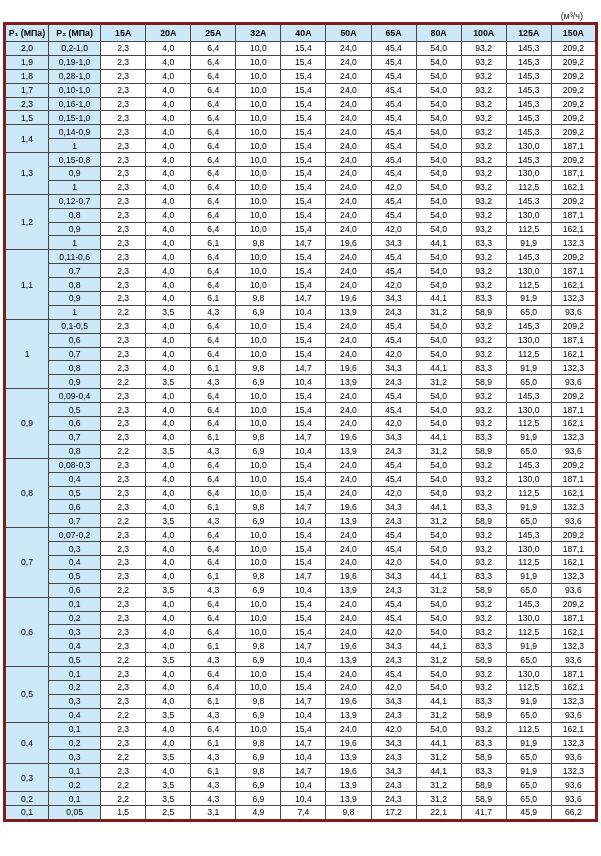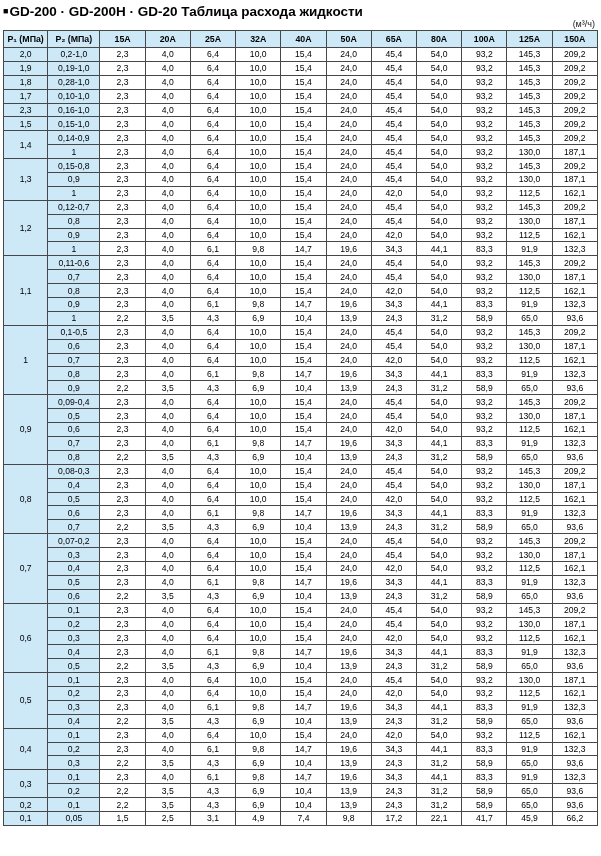--- a/index.html
+++ b/index.html
@@ -16,21 +16,22 @@
     white-space: nowrap;
   }
   .title .bullet {
     font-size: 9px;
     vertical-align: 2px;
     margin-right: 1px;
   }
   .unit-label {
     text-align: right;
     font-size: 9px;
-    padding-right: 6px;
+    padding-right: 18px;
+    margin-top: 11px;
     margin-bottom: 1px;
     color: #1a1a1a;
   }
   table.flow {
     margin-left: 3px;
     width: 595px;
     border-collapse: collapse;
     table-layout: fixed;
     font-size: 8.6px;
   }
@@ -43,29 +44,26 @@
     white-space: nowrap;
   }
   table.flow thead th {
     background: #cde8f7;
     font-weight: bold;
     height: 16px;
     font-size: 8.8px;
   }
   table.flow tbody td { height: 12.9px; background: #ffffff; }
   table.flow td.p1, table.flow td.p2 { background: #cde8f7; }
-  table.flow { border: 1px solid #7f1d1d; }
+  table.flow { border: 3px solid #7f1d1d; }
 </style>
 </head>
 <body>
 
 <div class="page">
-  <div class="title">
-    <span class="bullet">■</span><span>GD-200 · GD-200H · GD-20 Таблица расхода жидкости</span>
-  </div>
   <div class="unit-label">(м³/ч)</div>
   <table class="flow">
     <colgroup id="cols">
         <col style="width: 44px;">
         <col style="width: 52px;">
         <col style="width: 45px;">
         <col style="width: 45px;">
         <col style="width: 45px;">
         <col style="width: 45px;">
         <col style="width: 45px;">

